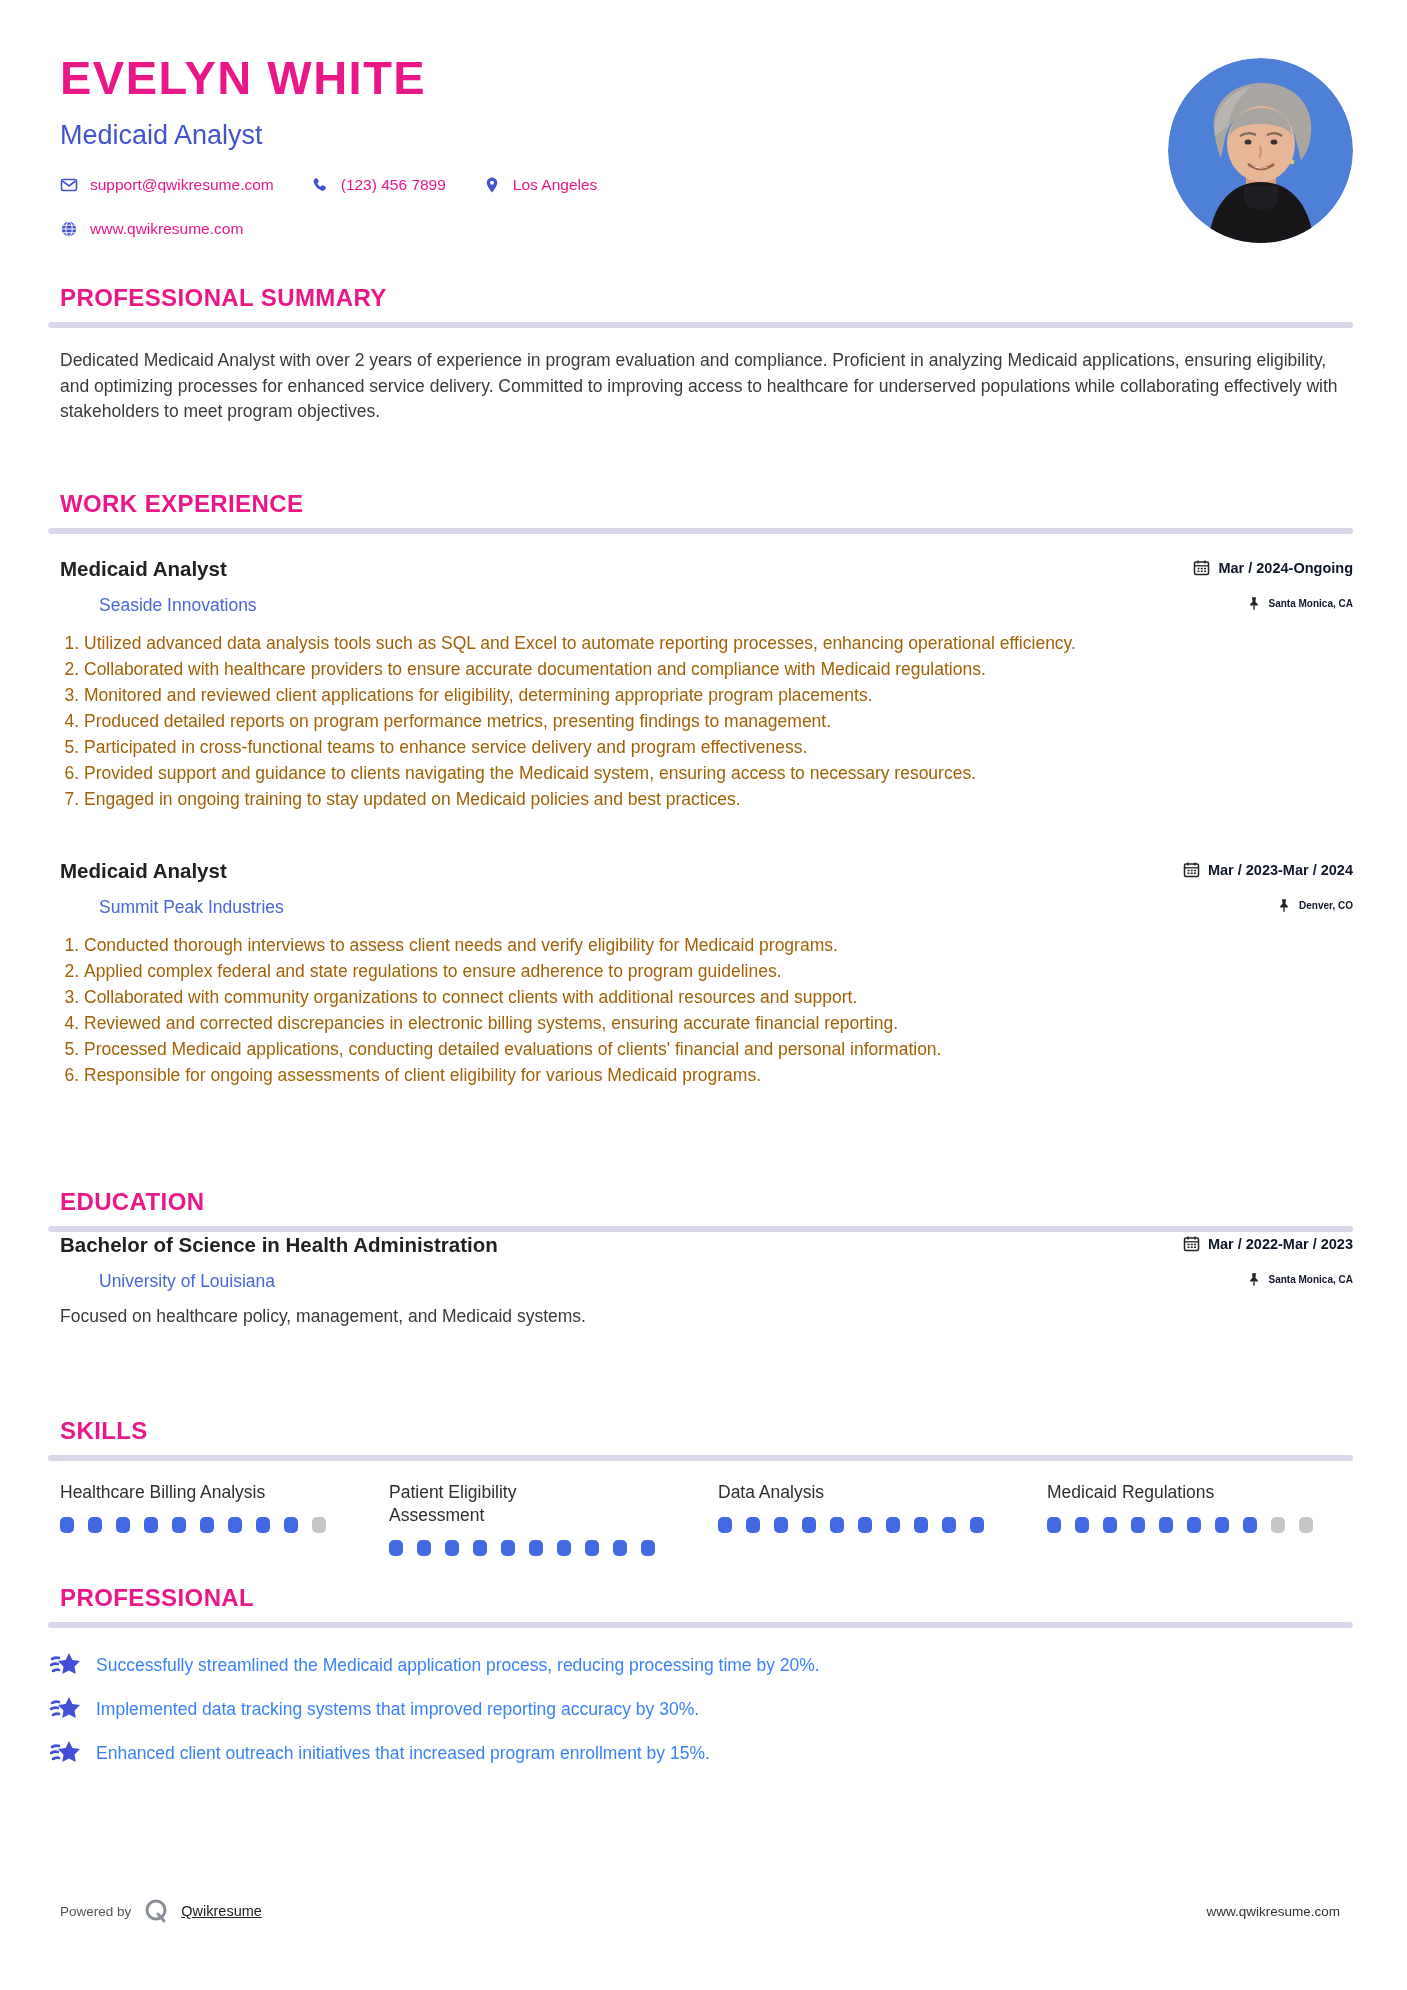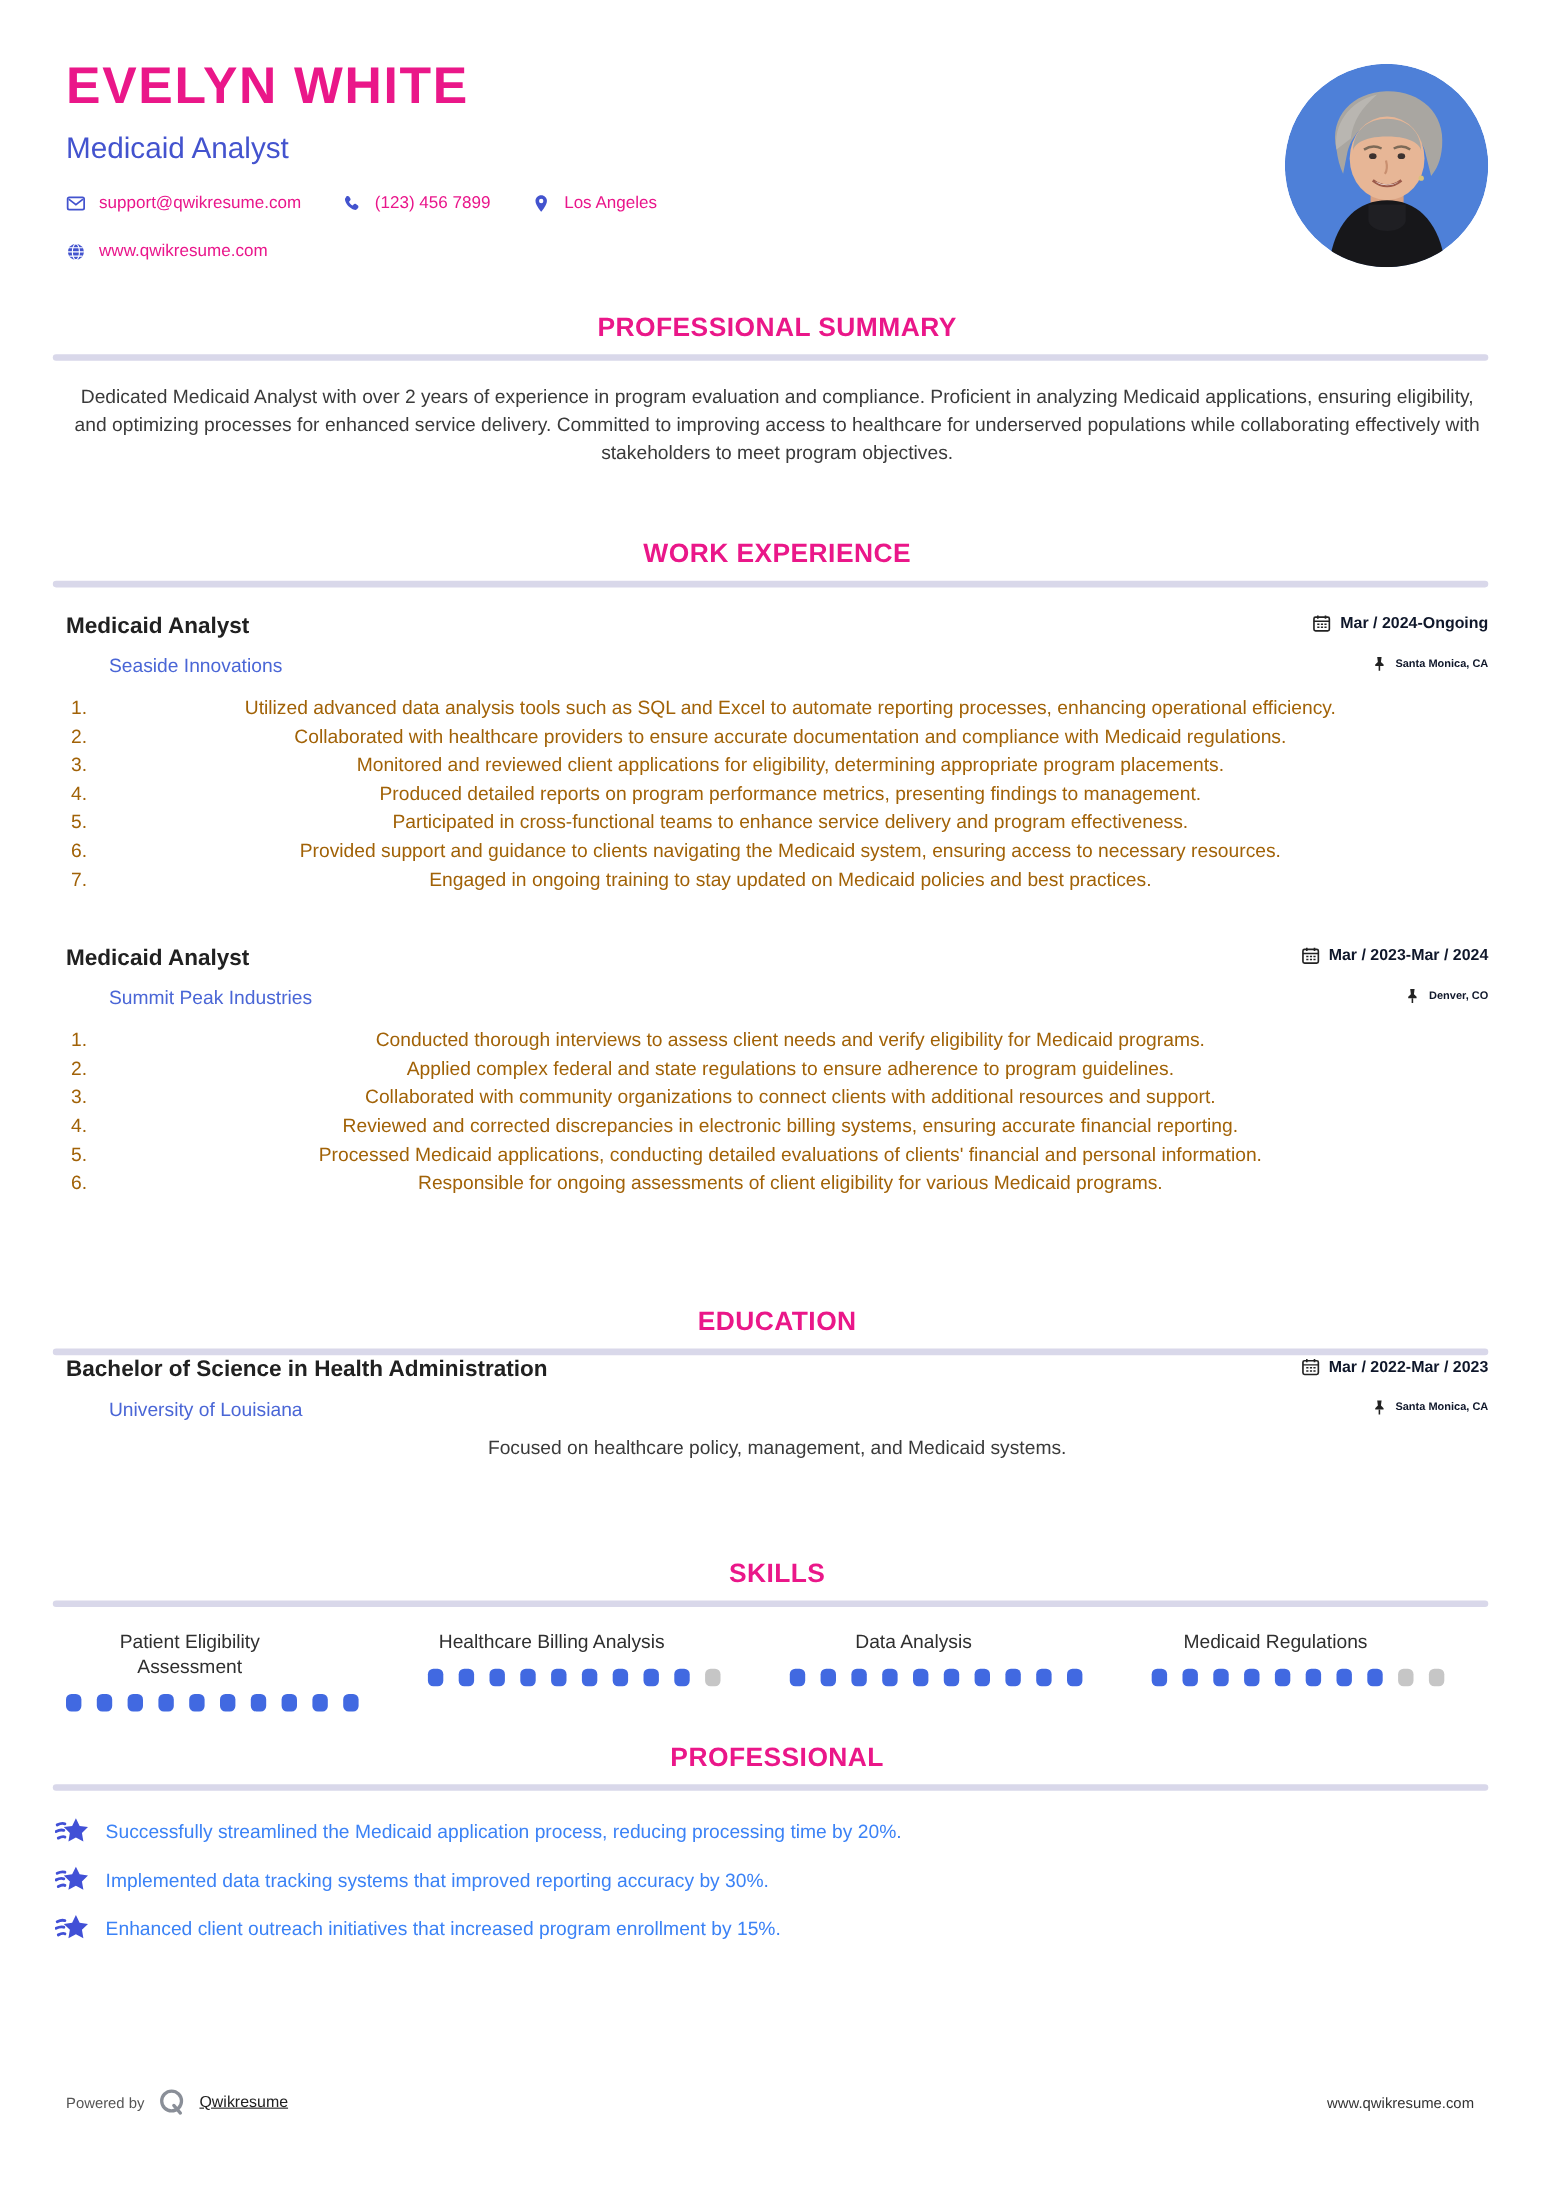--- a/index.html
+++ b/index.html
@@ -1,18 +1,18 @@
 <!DOCTYPE html>
 <html><head>
 <meta charset="utf-8">
 <style>
   * { margin:0; padding:0; box-sizing:border-box; }
   html,body { background:#ffffff; }
   body { font-family:"Liberation Sans","DejaVu Sans",sans-serif; }
-  #page { position:relative; width:1407px; height:1990px; background:#ffffff; overflow:hidden;text-align:center; }
+  #page { position:relative; width:1407px; height:1990px; background:#ffffff; overflow:hidden; }
 
   
   .name { position:absolute; top:50px; left:60px; font-size:47px; font-weight:800;
           letter-spacing:1.5px; color:#EA1789; }
   .job-title-main { position:absolute; top:120px; left:60px; font-size:27px; font-weight:500;
           color:#4353CE; }
   .contact-row { position:absolute; left:60px; display:flex; align-items:center; gap:37px; }
   .contact-row.r1 { top:176px; }
   .contact-row.r2 { top:220px; }
   .contact-item { display:flex; align-items:center; gap:12px; font-size:15.5px; font-weight:500;
@@ -269,48 +269,48 @@
       </div>
     </div>
     <div class="edu-desc">Focused on healthcare policy, management, and Medicaid systems.</div>
   </div>
 
   <div class="section sec-skills">
     <div class="sec-head">SKILLS</div>
     <div class="divider"></div>
     <div class="skills-grid">
   <div class="skill">
+    <div class="skill-name">Healthcare Billing Analysis</div>
+    <div class="dots">
+            <span class="dot filled"></span>
+            <span class="dot filled"></span>
+            <span class="dot filled"></span>
+            <span class="dot filled"></span>
+            <span class="dot filled"></span>
+            <span class="dot filled"></span>
+            <span class="dot filled"></span>
+            <span class="dot filled"></span>
+            <span class="dot filled"></span>
+            <span class="dot empty"></span>
+          </div>
+  </div>
+
+  <div class="skill">
     <div class="skill-name">Patient Eligibility Assessment</div>
     <div class="dots">
             <span class="dot filled"></span>
             <span class="dot filled"></span>
             <span class="dot filled"></span>
             <span class="dot filled"></span>
             <span class="dot filled"></span>
             <span class="dot filled"></span>
             <span class="dot filled"></span>
             <span class="dot filled"></span>
             <span class="dot filled"></span>
             <span class="dot filled"></span>
-          </div>
-  </div>
-
-  <div class="skill">
-    <div class="skill-name">Healthcare Billing Analysis</div>
-    <div class="dots">
-            <span class="dot filled"></span>
-            <span class="dot filled"></span>
-            <span class="dot filled"></span>
-            <span class="dot filled"></span>
-            <span class="dot filled"></span>
-            <span class="dot filled"></span>
-            <span class="dot filled"></span>
-            <span class="dot filled"></span>
-            <span class="dot filled"></span>
-            <span class="dot empty"></span>
           </div>
   </div>
 
   <div class="skill">
     <div class="skill-name">Data Analysis</div>
     <div class="dots">
             <span class="dot filled"></span>
             <span class="dot filled"></span>
             <span class="dot filled"></span>
             <span class="dot filled"></span>

